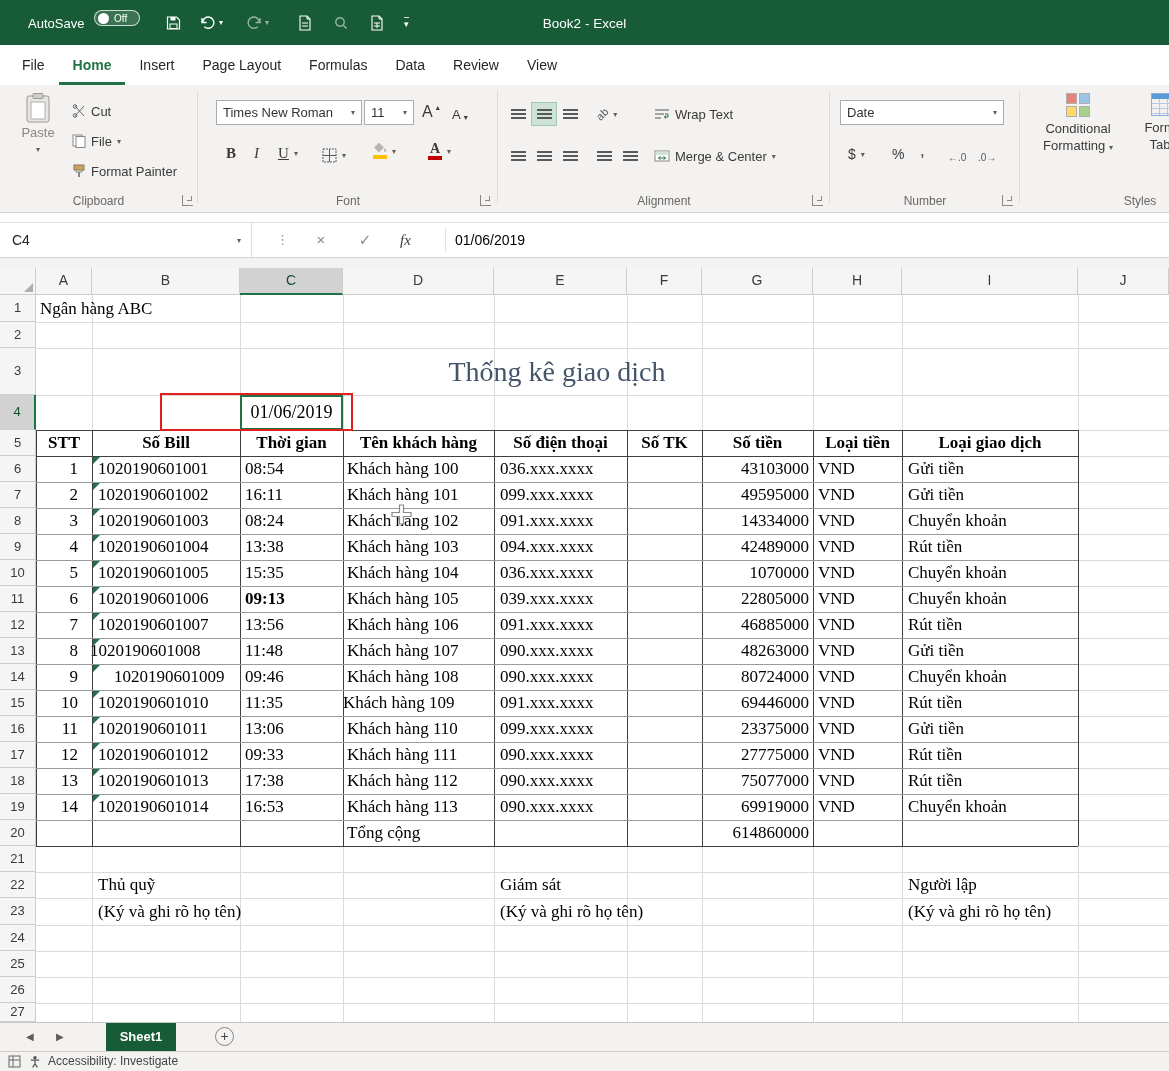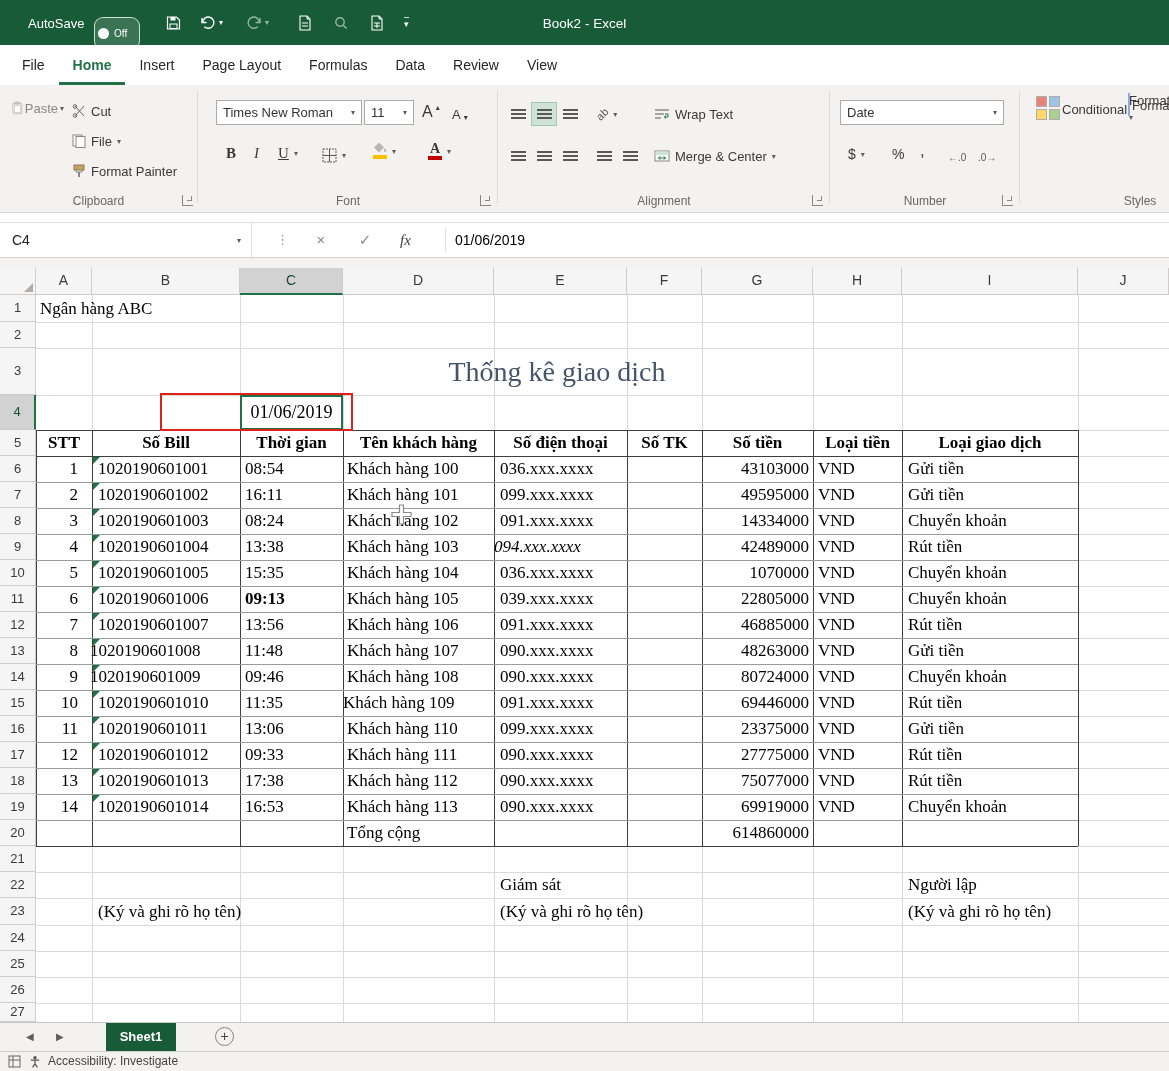--- a/index.html
+++ b/index.html
@@ -2,21 +2,21 @@
 <html><head>
 <meta charset="utf-8">
 <style>
   html,body{margin:0;padding:0;}
   body{width:1169px;height:1071px;overflow:hidden;position:relative;background:#fff;
        font-family:"Liberation Sans","DejaVu Sans",sans-serif;}
 
   
   #titlebar{position:absolute;left:0;top:0;width:100%;height:45px;background:#185C37;color:#fff;}
   .tb-txt{position:absolute;top:50%;transform:translateY(-50%);font-size:13px;color:#fff;}
-  .toggle{position:absolute;left:94px;top:17px;width:46px;height:33px;border-radius:9px;
+  .toggle{position:absolute;left:94px;top:10px;width:46px;height:16px;border-radius:9px;
           background:rgba(255,255,255,.15);border:1px solid rgba(255,255,255,.75);
           display:flex;align-items:center;color:#fff;font-size:10px;box-sizing:border-box;}
   .knob{width:11px;height:11px;border-radius:50%;background:#fff;margin:0 5px 0 3px;}
   .qbtn{position:absolute;top:50%;transform:translateY(-50%);display:flex;align-items:center;gap:3px;color:#fff;}
   .qcar{font-size:9px;color:#fff;border-top:1px solid rgba(255,255,255,.8);padding-top:1px;}
   .car{font-size:8px;color:#605e5c;}
   .tb-title{position:absolute;left:50%;top:50%;transform:translate(-50%,-50%);font-size:13.5px;color:#fff;white-space:nowrap;}
   .searchpill{position:absolute;left:745px;top:8px;width:424px;height:29px;background:#3f7b60;border-radius:3px;
               display:flex;align-items:center;gap:10px;padding-left:16px;box-sizing:border-box;
               color:rgba(255,255,255,.9);font-size:13px;}
@@ -29,21 +29,21 @@
   
   #ribbon{position:absolute;left:0;top:85px;width:100%;height:128px;background:#f3f2f1;border-bottom:1px solid #d8d6d4;box-sizing:border-box;}
   .gsep{position:absolute;top:6px;height:112px;width:1px;background:#dcdad8;}
   .rlbl{position:absolute;top:109px;font-size:12px;color:#696867;text-align:center;}
   .lnch{position:absolute;width:10px;height:10px;border-left:1px solid #8a8886;border-bottom:1px solid #8a8886;}
   .lnch::after{content:'';position:absolute;right:1px;top:1px;width:4px;height:4px;
                border-right:1px solid #8a8886;border-bottom:1px solid #8a8886;}
   .rbtn{position:absolute;display:flex;align-items:center;gap:5px;font-size:13px;color:#3b3a39;height:24px;}
   .combo{position:absolute;background:#fff;border:1px solid #ababab;font-size:13px;color:#333;
          display:flex;align-items:center;padding:0 6px;height:25px;box-sizing:border-box;}
-  .bigbtn{position:absolute;display:flex;flex-direction:row;align-items:center;font-size:13px;color:#3b3a39;gap:2px;line-height:15px;}
+  .bigbtn{position:absolute;display:flex;flex-direction:column;align-items:center;font-size:13px;color:#3b3a39;gap:2px;line-height:15px;}
   .bigbtn.dim{color:#8a8886;}
   .ibtn{position:absolute;width:24px;height:22px;display:flex;align-items:center;justify-content:center;}
   .isel{background:#cde3d6;outline:1px solid #a3c7b2;}
   .bars{width:15px;height:11px;
         background:linear-gradient(to bottom,#595959 0 2px,rgba(0,0,0,0) 2px 4px,#595959 4px 6px,rgba(0,0,0,0) 6px 8px,#595959 8px 10px,rgba(0,0,0,0) 10px);}
   .cficon{width:24px;height:24px;display:grid;grid-template-columns:11px 11px;grid-template-rows:11px 11px;gap:2px;margin-bottom:2px;}
   .cficon i{display:block;border:1px solid #b0aeac;box-sizing:border-box;}
   .cficon i:nth-child(1){background:#e8837a;} .cficon i:nth-child(2){background:#9dc3e6;}
   .cficon i:nth-child(3){background:#ffd966;} .cficon i:nth-child(4){background:#a9d18e;}
   .fticon{width:26px;height:21px;border:1px solid #8faadc;margin-bottom:2px;
@@ -476,21 +476,21 @@
     <div class="ct " style="left: 343px; top: 240px; width: 151px; height: 26px; line-height: 26px; text-align: left; padding-left: 4px;">Khách hàng 102</div>
     <div class="ct " style="left: 494px; top: 240px; width: 133px; height: 26px; line-height: 26px; text-align: left; padding-left: 6px;">091.xxx.xxxx</div>
     <div class="ct " style="left: 702px; top: 240px; width: 111px; height: 26px; line-height: 26px; text-align: right; padding-right: 4px;">14334000</div>
     <div class="ct " style="left: 813px; top: 240px; width: 89px; height: 26px; line-height: 26px; text-align: left; padding-left: 5px;">VND</div>
     <div class="ct " style="left: 902px; top: 240px; width: 176px; height: 26px; line-height: 26px; text-align: left; padding-left: 6px;">Chuyển khoản</div>
     <div class="tri" style="left: 93px; top: 241px;"></div>
     <div class="ct " style="left: 36px; top: 266px; width: 56px; height: 26px; line-height: 26px; text-align: right; padding-right: 14px;">4</div>
     <div class="ct " style="left: 92px; top: 266px; width: 148px; height: 26px; line-height: 26px; text-align: left; padding-left: 6px;">1020190601004</div>
     <div class="ct " style="left: 240px; top: 266px; width: 103px; height: 26px; line-height: 26px; text-align: left; padding-left: 5px;">13:38</div>
     <div class="ct " style="left: 343px; top: 266px; width: 151px; height: 26px; line-height: 26px; text-align: left; padding-left: 4px;">Khách hàng 103</div>
-    <div class="ct " style="left: 494px; top: 266px; width: 133px; height: 26px; line-height: 26px; text-align: left; padding-left: 0; font-style: italic;">094.xxx.xxxx</div>
+    <div class="ct " style="left: 494px; top: 266px; width: 133px; height: 26px; line-height: 26px; text-align: left; padding-left: 6px;">094.xxx.xxxx</div>
     <div class="ct " style="left: 702px; top: 266px; width: 111px; height: 26px; line-height: 26px; text-align: right; padding-right: 4px;">42489000</div>
     <div class="ct " style="left: 813px; top: 266px; width: 89px; height: 26px; line-height: 26px; text-align: left; padding-left: 5px;">VND</div>
     <div class="ct " style="left: 902px; top: 266px; width: 176px; height: 26px; line-height: 26px; text-align: left; padding-left: 6px;">Rút tiền</div>
     <div class="tri" style="left: 93px; top: 267px;"></div>
     <div class="ct " style="left: 36px; top: 292px; width: 56px; height: 26px; line-height: 26px; text-align: right; padding-right: 14px;">5</div>
     <div class="ct " style="left: 92px; top: 292px; width: 148px; height: 26px; line-height: 26px; text-align: left; padding-left: 6px;">1020190601005</div>
     <div class="ct " style="left: 240px; top: 292px; width: 103px; height: 26px; line-height: 26px; text-align: left; padding-left: 5px;">15:35</div>
     <div class="ct " style="left: 343px; top: 292px; width: 151px; height: 26px; line-height: 26px; text-align: left; padding-left: 4px;">Khách hàng 104</div>
     <div class="ct " style="left: 494px; top: 292px; width: 133px; height: 26px; line-height: 26px; text-align: left; padding-left: 6px;">036.xxx.xxxx</div>
     <div class="ct " style="left: 702px; top: 292px; width: 111px; height: 26px; line-height: 26px; text-align: right; padding-right: 4px;">1070000</div>
@@ -518,21 +518,21 @@
     <div class="ct " style="left: 36px; top: 370px; width: 56px; height: 26px; line-height: 26px; text-align: right; padding-right: 14px;">8</div>
     <div class="ct " style="left: 84px; top: 370px; width: 148px; height: 26px; line-height: 26px; text-align: left; padding-left: 6px;">1020190601008</div>
     <div class="ct " style="left: 240px; top: 370px; width: 103px; height: 26px; line-height: 26px; text-align: left; padding-left: 5px;">11:48</div>
     <div class="ct " style="left: 343px; top: 370px; width: 151px; height: 26px; line-height: 26px; text-align: left; padding-left: 4px;">Khách hàng 107</div>
     <div class="ct " style="left: 494px; top: 370px; width: 133px; height: 26px; line-height: 26px; text-align: left; padding-left: 6px;">090.xxx.xxxx</div>
     <div class="ct " style="left: 702px; top: 370px; width: 111px; height: 26px; line-height: 26px; text-align: right; padding-right: 4px;">48263000</div>
     <div class="ct " style="left: 813px; top: 370px; width: 89px; height: 26px; line-height: 26px; text-align: left; padding-left: 5px;">VND</div>
     <div class="ct " style="left: 902px; top: 370px; width: 176px; height: 26px; line-height: 26px; text-align: left; padding-left: 6px;">Gửi tiền</div>
     <div class="tri" style="left: 93px; top: 371px;"></div>
     <div class="ct " style="left: 36px; top: 396px; width: 56px; height: 26px; line-height: 26px; text-align: right; padding-right: 14px;">9</div>
-    <div class="ct " style="left: 84px; top: 396px; width: 148px; height: 26px; line-height: 26px; text-align: left; padding-left: 6px;">1020190601009</div>
+    <div class="ct " style="left: 108px; top: 396px; width: 148px; height: 26px; line-height: 26px; text-align: left; padding-left: 6px;">1020190601009</div>
     <div class="ct " style="left: 240px; top: 396px; width: 103px; height: 26px; line-height: 26px; text-align: left; padding-left: 5px;">09:46</div>
     <div class="ct " style="left: 343px; top: 396px; width: 151px; height: 26px; line-height: 26px; text-align: left; padding-left: 4px;">Khách hàng 108</div>
     <div class="ct " style="left: 494px; top: 396px; width: 133px; height: 26px; line-height: 26px; text-align: left; padding-left: 6px;">090.xxx.xxxx</div>
     <div class="ct " style="left: 702px; top: 396px; width: 111px; height: 26px; line-height: 26px; text-align: right; padding-right: 4px;">80724000</div>
     <div class="ct " style="left: 813px; top: 396px; width: 89px; height: 26px; line-height: 26px; text-align: left; padding-left: 5px;">VND</div>
     <div class="ct " style="left: 902px; top: 396px; width: 176px; height: 26px; line-height: 26px; text-align: left; padding-left: 6px;">Chuyển khoản</div>
     <div class="tri" style="left: 93px; top: 397px;"></div>
     <div class="ct " style="left: 36px; top: 422px; width: 56px; height: 26px; line-height: 26px; text-align: right; padding-right: 14px;">10</div>
     <div class="ct " style="left: 92px; top: 422px; width: 148px; height: 26px; line-height: 26px; text-align: left; padding-left: 6px;">1020190601010</div>
     <div class="ct " style="left: 240px; top: 422px; width: 103px; height: 26px; line-height: 26px; text-align: left; padding-left: 5px;">11:35</div>
@@ -573,20 +573,21 @@
     <div class="ct " style="left: 92px; top: 526px; width: 148px; height: 26px; line-height: 26px; text-align: left; padding-left: 6px;">1020190601014</div>
     <div class="ct " style="left: 240px; top: 526px; width: 103px; height: 26px; line-height: 26px; text-align: left; padding-left: 5px;">16:53</div>
     <div class="ct " style="left: 343px; top: 526px; width: 151px; height: 26px; line-height: 26px; text-align: left; padding-left: 4px;">Khách hàng 113</div>
     <div class="ct " style="left: 494px; top: 526px; width: 133px; height: 26px; line-height: 26px; text-align: left; padding-left: 6px;">090.xxx.xxxx</div>
     <div class="ct " style="left: 702px; top: 526px; width: 111px; height: 26px; line-height: 26px; text-align: right; padding-right: 4px;">69919000</div>
     <div class="ct " style="left: 813px; top: 526px; width: 89px; height: 26px; line-height: 26px; text-align: left; padding-left: 5px;">VND</div>
     <div class="ct " style="left: 902px; top: 526px; width: 176px; height: 26px; line-height: 26px; text-align: left; padding-left: 6px;">Chuyển khoản</div>
     <div class="tri" style="left: 93px; top: 527px;"></div>
     <div class="ct " style="left: 343px; top: 552px; width: 151px; height: 26px; line-height: 26px; text-align: left; padding-left: 4px;">Tổng cộng</div>
     <div class="ct " style="left: 702px; top: 552px; width: 111px; height: 26px; line-height: 26px; text-align: right; padding-right: 4px;">614860000</div>
+    <div class="ct " style="left: 92px; top: 604px; width: 240px; height: 26px; line-height: 26px; text-align: left; padding-left: 6px;">Thủ quỹ</div>
     <div class="ct " style="left: 92px; top: 630px; width: 240px; height: 27px; line-height: 27px; text-align: left; padding-left: 6px;">(Ký và ghi rõ họ tên)</div>
     <div class="ct " style="left: 494px; top: 604px; width: 240px; height: 26px; line-height: 26px; text-align: left; padding-left: 6px;">Giám sát</div>
     <div class="ct " style="left: 494px; top: 630px; width: 240px; height: 27px; line-height: 27px; text-align: left; padding-left: 6px;">(Ký và ghi rõ họ tên)</div>
     <div class="ct " style="left: 902px; top: 604px; width: 240px; height: 26px; line-height: 26px; text-align: left; padding-left: 6px;">Người lập</div>
     <div class="ct " style="left: 902px; top: 630px; width: 240px; height: 27px; line-height: 27px; text-align: left; padding-left: 6px;">(Ký và ghi rõ họ tên)</div>
     <div class="selbox" style="left: 240px; top: 127px; width: 103px; height: 35px;"></div>
     <div class="redbox" style="left: 160px; top: 125px; width: 193px; height: 38px;"></div>
     <svg style="position:absolute;left:391px;top:236px" width="21" height="21" viewBox="0 0 21 21">
       <path d="M8.5 1h4v7.5H20v4h-7.5V20h-4v-7.5H1v-4h7.5z" fill="#fff" stroke="#8a8a8a" stroke-width="1.2"></path>
     </svg>

